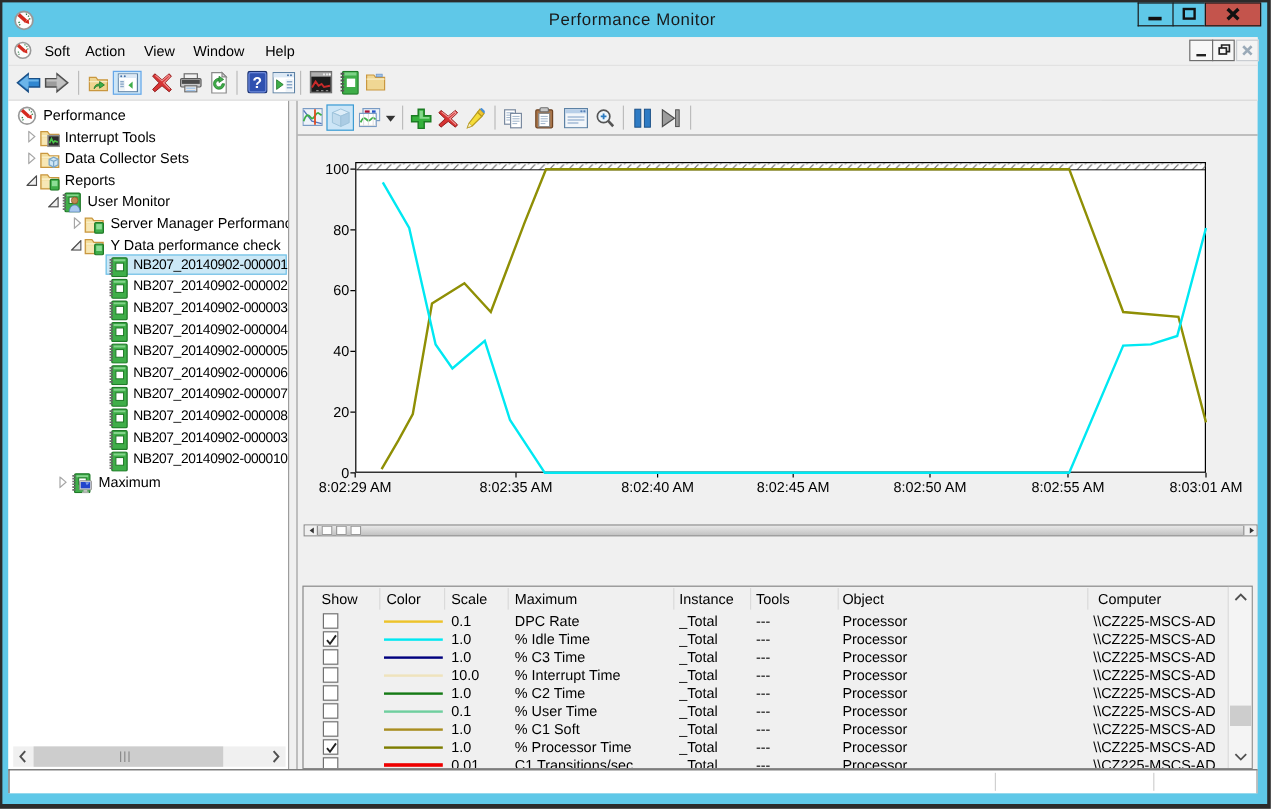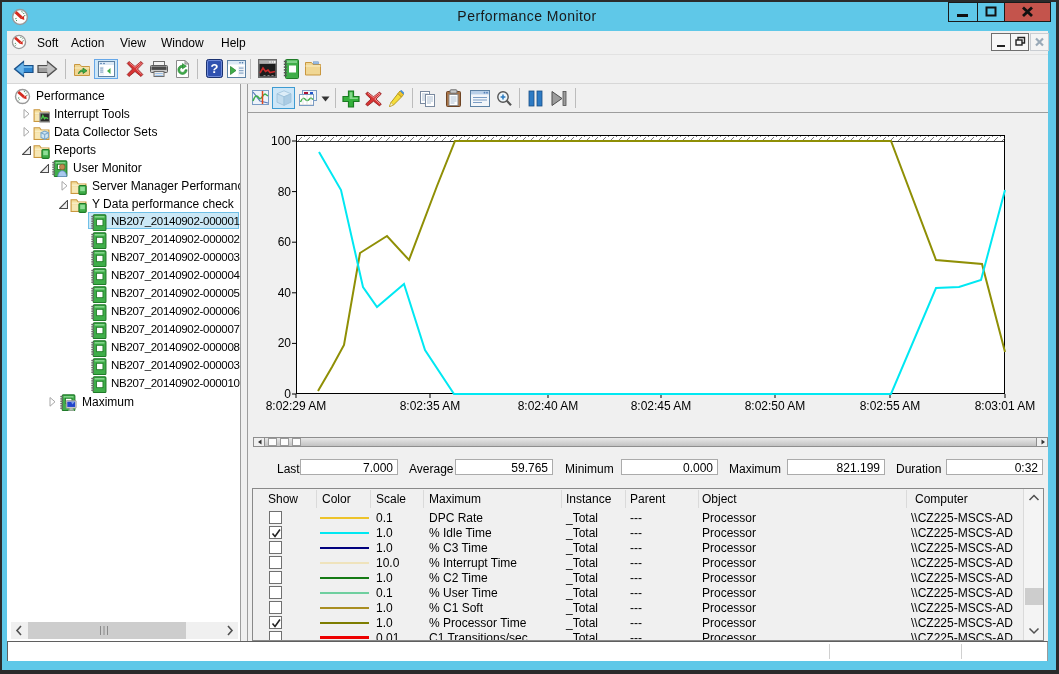--- a/index.html
+++ b/index.html
@@ -573,39 +573,27 @@
             <path d="M5.5 0.5 L2 3 L5.5 5.5 Z" fill="#333"></path>
           </svg>
 <div class="abs" style="left:14px;top:0px;width:9px;height:8px;background:#fdfdfd;border:1px solid #9a9a9a"></div>
 <div class="abs" style="left:26px;top:0px;width:9px;height:8px;background:#fdfdfd;border:1px solid #9a9a9a"></div>
 <div class="abs" style="left:38px;top:0px;width:9px;height:8px;background:#fdfdfd;border:1px solid #9a9a9a"></div>
 <div class="abs" style="left:782px;top:0px;width:11px;height:8px;background:#f0f0f0;border-left:1px solid #8e8e8e"></div>
 <svg class="abs" style="left:785px;top:1px" width="8" height="6">
             <path d="M2.5 0.5 L6 3 L2.5 5.5 Z" fill="#333"></path>
           </svg>
 </div>
-<div class="abs" style="left:0px;top:366px;width:800px;height:38px">
-<span class="statlabel" style="left:29px">Last</span>
-          <div class="statbox" style="left:52px;width:98px">7.000</div>
-<span class="statlabel" style="left:161px">Average</span>
-          <div class="statbox" style="left:207px;width:98px">59.765</div>
-<span class="statlabel" style="left:317px">Minimum</span>
-          <div class="statbox" style="left:373px;width:97px">0.000</div>
-<span class="statlabel" style="left:481px">Maximum</span>
-          <div class="statbox" style="left:539px;width:98px">821.199</div>
-<span class="statlabel" style="left:648px">Duration</span>
-          <div class="statbox" style="left:698px;width:97px">0:32</div>
-</div>
 <div id="lgd">
 <span class="hdr" style="left:15px">Show</span>
 <span class="hdr" style="left:69px">Color</span>
 <span class="hdr" style="left:123px">Scale</span>
 <span class="hdr" style="left:176px">Maximum</span>
 <span class="hdr" style="left:313px">Instance</span>
-<span class="hdr" style="left:377px">Parent</span>
+<span class="hdr" style="left:377px">Tools</span>
 <span class="hdr" style="left:449px">Object</span>
 <span class="hdr" style="left:662px">Computer</span>
 <div class="hsep" style="left:63px"></div>
 <div class="hsep" style="left:117px"></div>
 <div class="hsep" style="left:170px"></div>
 <div class="hsep" style="left:308px"></div>
 <div class="hsep" style="left:372px"></div>
 <div class="hsep" style="left:445px"></div>
 <div class="hsep" style="left:653px"></div>
 <div class="lrow" style="top:21px">

